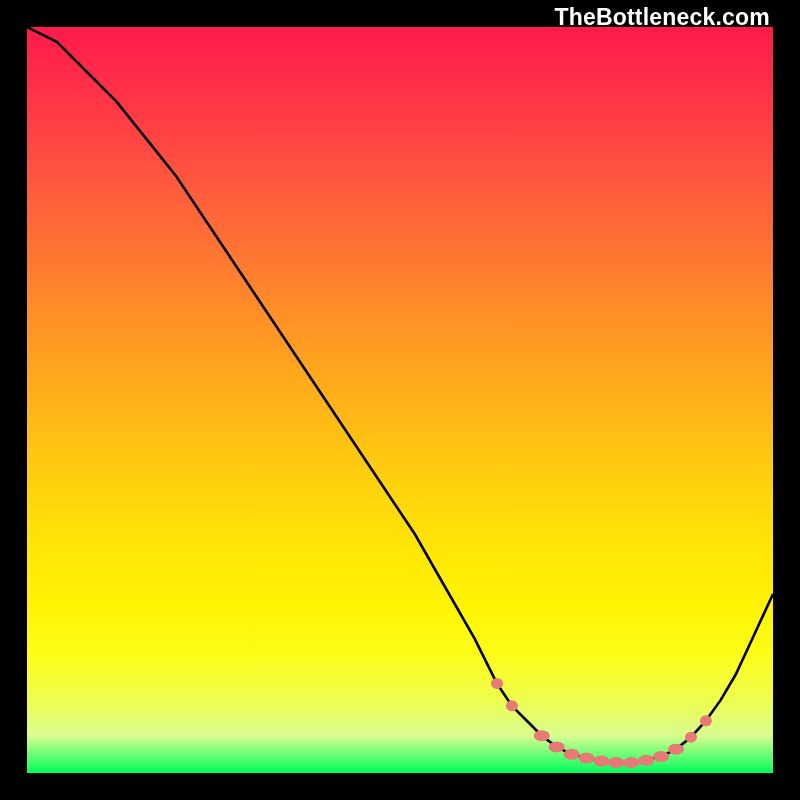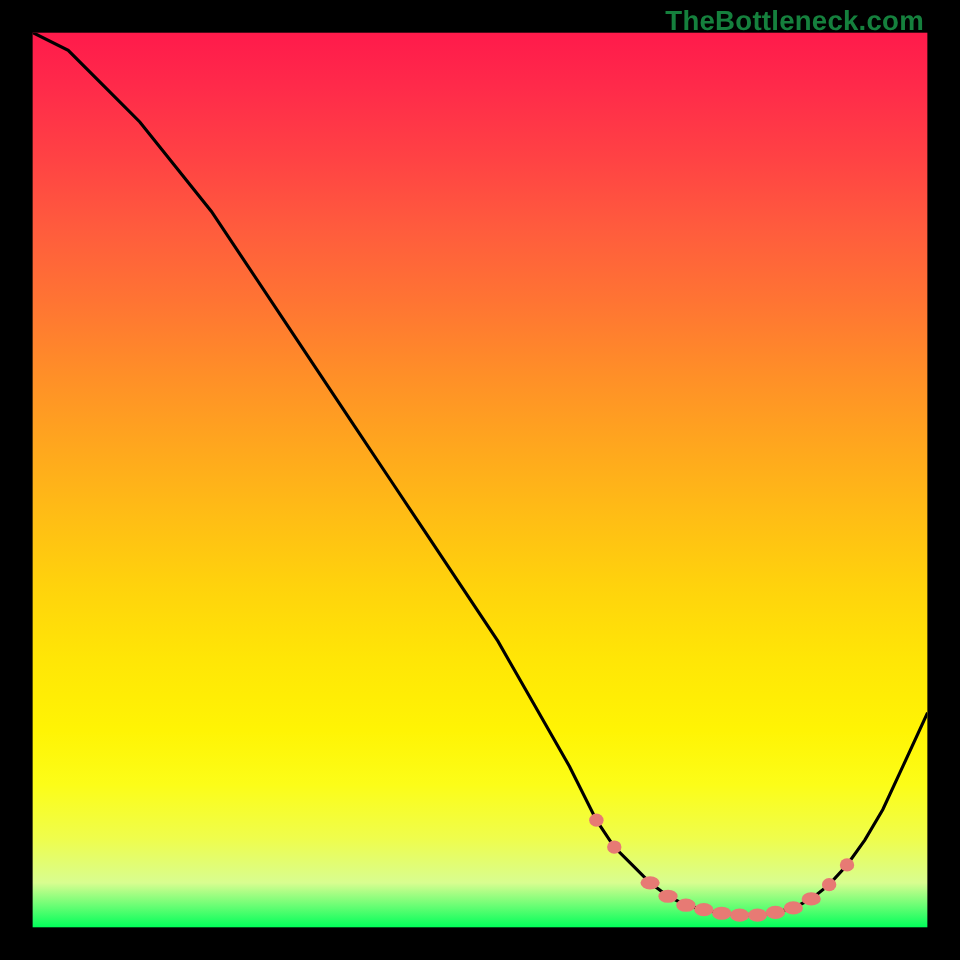--- a/index.html
+++ b/index.html
@@ -46,21 +46,21 @@
       #fcfd18 84%,
       #effd4c 90%,
       #d8fd90 95%,
       #00ff5a 100%
     );
   }
   .watermark {
     position: absolute;
     top: 4px;
     right: 30px;
-    color: #15803d;
+    color: #ffffff;
     font-size: 23px;
     font-weight: 600;
     letter-spacing: 0.2px;
     user-select: none;
   }
   svg.curve {
     position: absolute;
     inset: 0;
     width: 746px;
     height: 746px;

